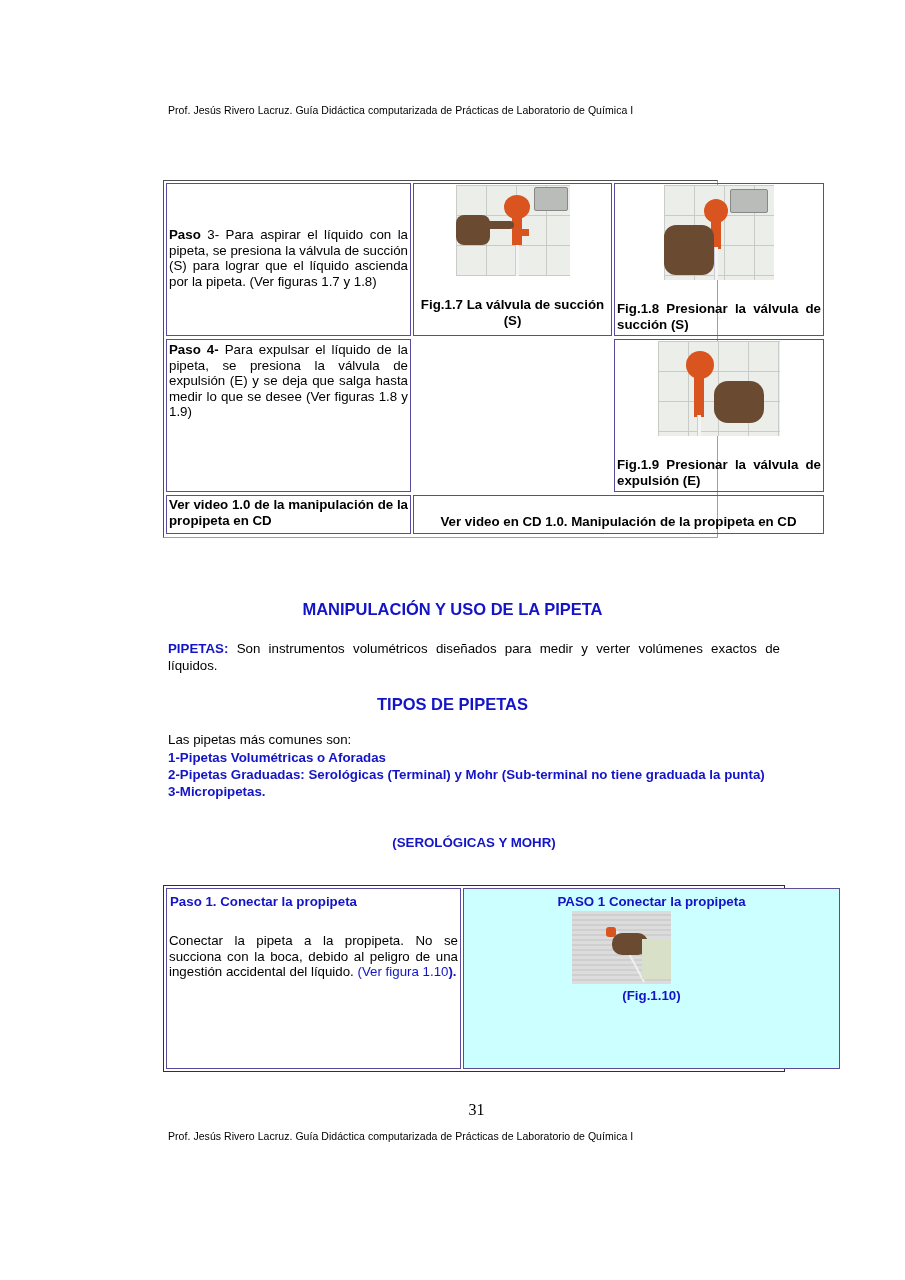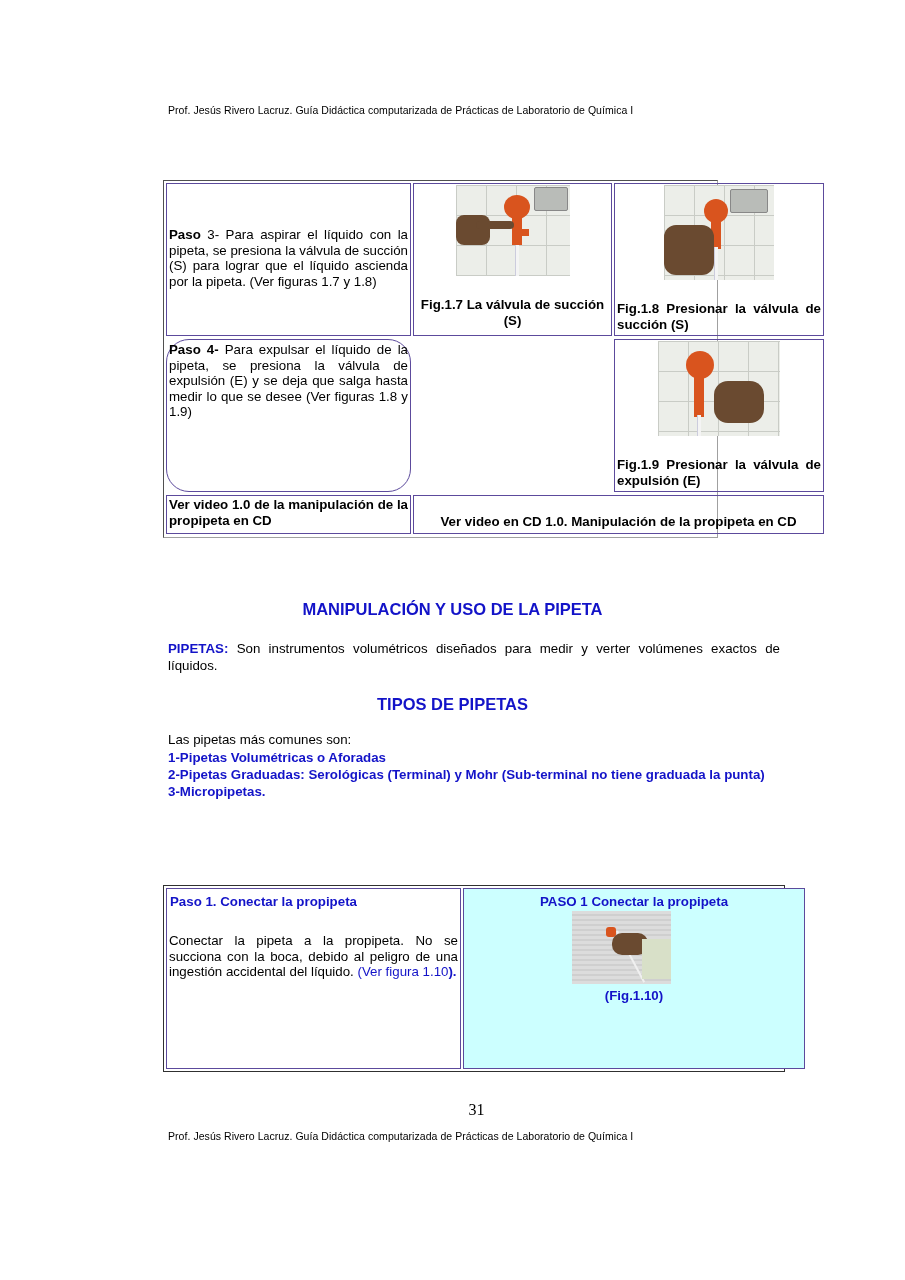--- a/index.html
+++ b/index.html
@@ -53,21 +53,21 @@
       <div class="tile"></div>
       <div class="plate" style="left:66px; top:4px; width:36px; height:22px;"></div>
       <div class="bulb" style="left:40px; top:14px; width:24px; height:24px;"></div>
       <div class="stem" style="left:47px; top:36px; width:10px; height:28px;"></div>
       <div class="tube" style="left:50px; top:62px; width:3px; height:33px;"></div>
       <div class="hand" style="left:0px; top:40px; width:50px; height:50px; border-radius:12px;"></div>
     </div>
     <div class="cap" style="top:117px; text-align:justify; text-align-last:left;">Fig.1.8 Presionar la válvula de succión (S)</div>
   </div>
 
-  <div class="cell" style="left:2px; top:158px; width:245px; height:153px;border-radius:23px;">
+  <div class="cell" style="left:2px; top:158px; width:245px; height:153px;">
     <div class="txt" style="position:absolute; top:1px; left:0; right:0;"><b>Paso 4-</b><span> Para expulsar el líquido de la pipeta, se presiona la válvula de expulsión (E) y se deja que salga hasta medir lo que se desee (Ver figuras 1.8 y 1.9)</span></div>
   </div>
   <div class="cell" style="left:450px; top:158px; width:210px; height:153px;">
     <div class="photo" style="left:43px; top:1px; width:122px; height:95px;">
       <div class="tile"></div>
       <div class="bulb" style="left:28px; top:10px; width:28px; height:28px;"></div>
       <div class="stem" style="left:36px; top:36px; width:10px; height:40px;"></div>
       <div class="tube" style="left:39px; top:74px; width:3px; height:21px;"></div>
       <div class="hand" style="left:56px; top:40px; width:50px; height:42px; border-radius:14px;"></div>
     </div>
@@ -89,28 +89,29 @@
 <div class="h1" style="top:695px;">TIPOS DE PIPETAS</div>
 <div class="p" style="top:715px;margin-top:16px;">Las pipetas más comunes son:</div>
 
 <div class="p blue" style="top:749px; font-weight:bold;">
   <div>1-Pipetas Volumétricas o Aforadas</div>
   <div>2-Pipetas Graduadas: Serológicas (Terminal)  y Mohr (Sub-terminal no tiene graduada la punta)</div>
   <div>3-Micropipetas.</div>
 </div>
 
 <div class="p blue" style="top:834px; text-align:center; font-weight:bold;">
+  <div>(SEROLÓGICAS Y MOHR)</div>
 </div>
 
 <div class="t2">
   <div class="cell" style="left:2px; top:2px; width:295px; height:181px;">
     <div class="blue" style="position:absolute; left:3px; top:5px; font-weight:bold; font-size:13.3px;">Paso 1. Conectar la propipeta</div>
     <div class="txt" style="position:absolute; left:0; right:0; top:43px;"><span>Conectar la pipeta a la propipeta. No se succiona con la boca, debido al peligro de una ingestión  accidental del líquido. </span><span class="blue">(Ver figura 1.10</span><b class="blue">).</b></div>
   </div>
-  <div class="cell" style="left:299px; top:2px; width:342px; height:181px; background:#ccffff;">
+  <div class="cell" style="left:299px; top:2px; width:377px; height:181px; background:#ccffff;">
     <div class="blue" style="position:absolute; left:0; right:0; top:5px; text-align:center; font-weight:bold; font-size:13.3px;">PASO 1 Conectar la propipeta</div>
     <div class="photo" style="left:108px; top:22px; width:99px; height:73px; background: repeating-linear-gradient(#dcdcdc 0 3px, #cfcfcf 3px 5px);">
       <div style="position:absolute; left:34px; top:16px; width:10px; height:10px; background:#d9541e; border-radius:3px;"></div>
       <div style="position:absolute; left:44px; top:20px; width:2px; height:58px; background:#f0f0f0; transform:rotate(-28deg); transform-origin:top;"></div>
       <div class="hand" style="left:40px; top:22px; width:36px; height:22px; border-radius:10px;"></div>
       <div style="position:absolute; left:70px; top:28px; width:29px; height:40px; background:#d8e0c8;"></div>
     </div>
     <div class="blue" style="position:absolute; left:0; right:0; top:99px; text-align:center; font-weight:bold; font-size:13.3px;">(Fig.1.10)</div>
   </div>
 </div>

